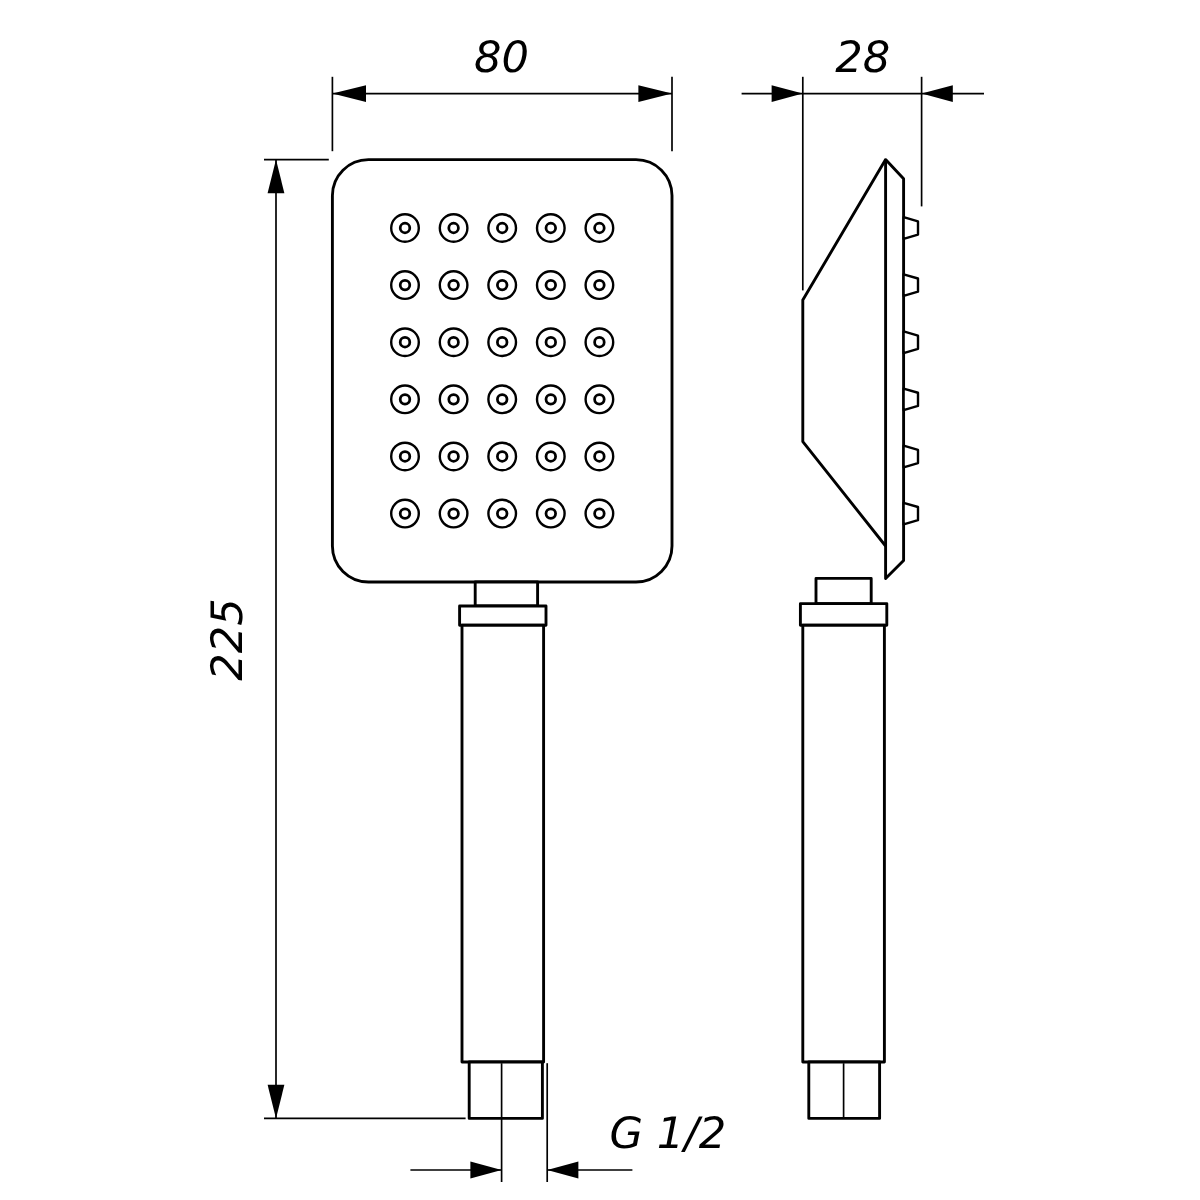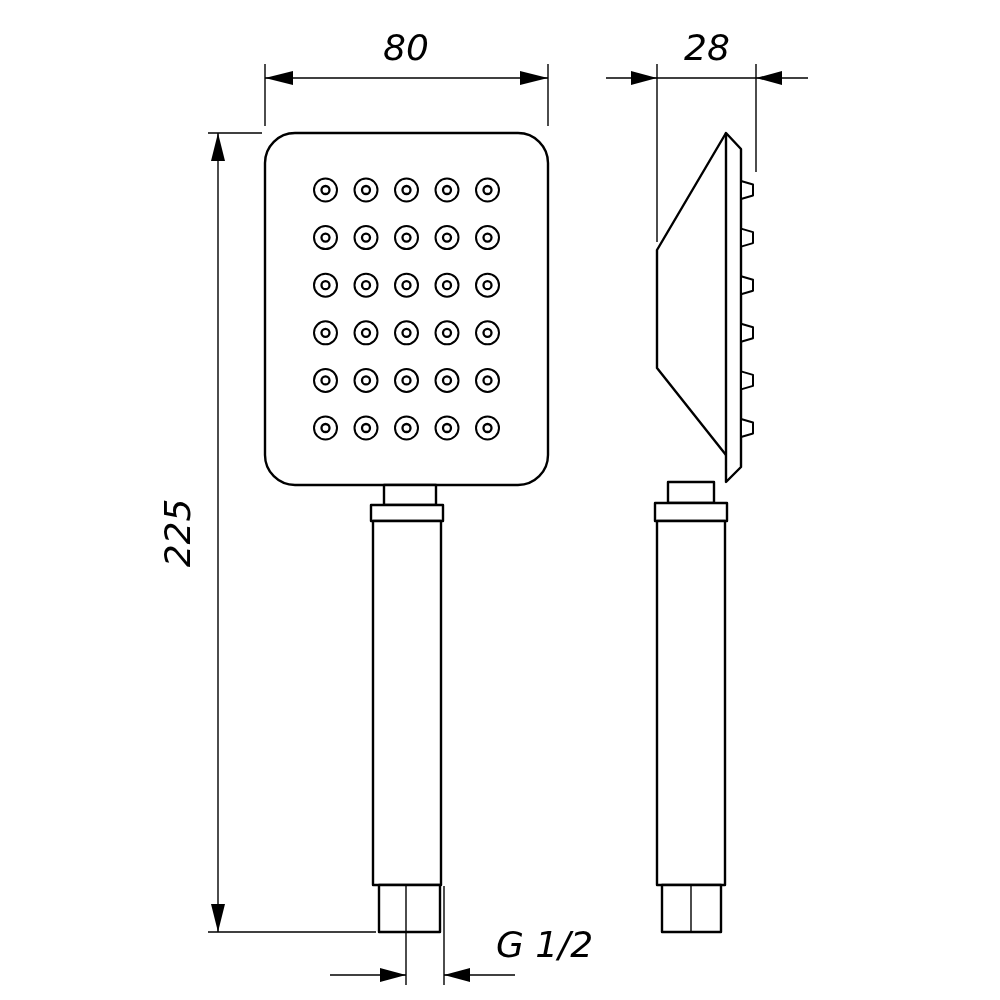--- a/index.html
+++ b/index.html
@@ -4,21 +4,21 @@
 <style>
   html, body {
     margin: 0;
     padding: 0;
     width: 1000px;
     height: 1000px;
     background: #ffffff;
     overflow: hidden;
     font-family: "DejaVu Sans", sans-serif;
   }
-  .canvas { width: 832px; height: 1000px; position: relative; }
+  .canvas { width: 832px; height: 1000px; position: relative; padding-left: 12px; }
   svg { display: block; }
 
   .outline {
     fill: #ffffff;
     stroke: #000000;
     stroke-width: 2.4;
     stroke-linejoin: round;
   }
   .outline-open {
     fill: none;

